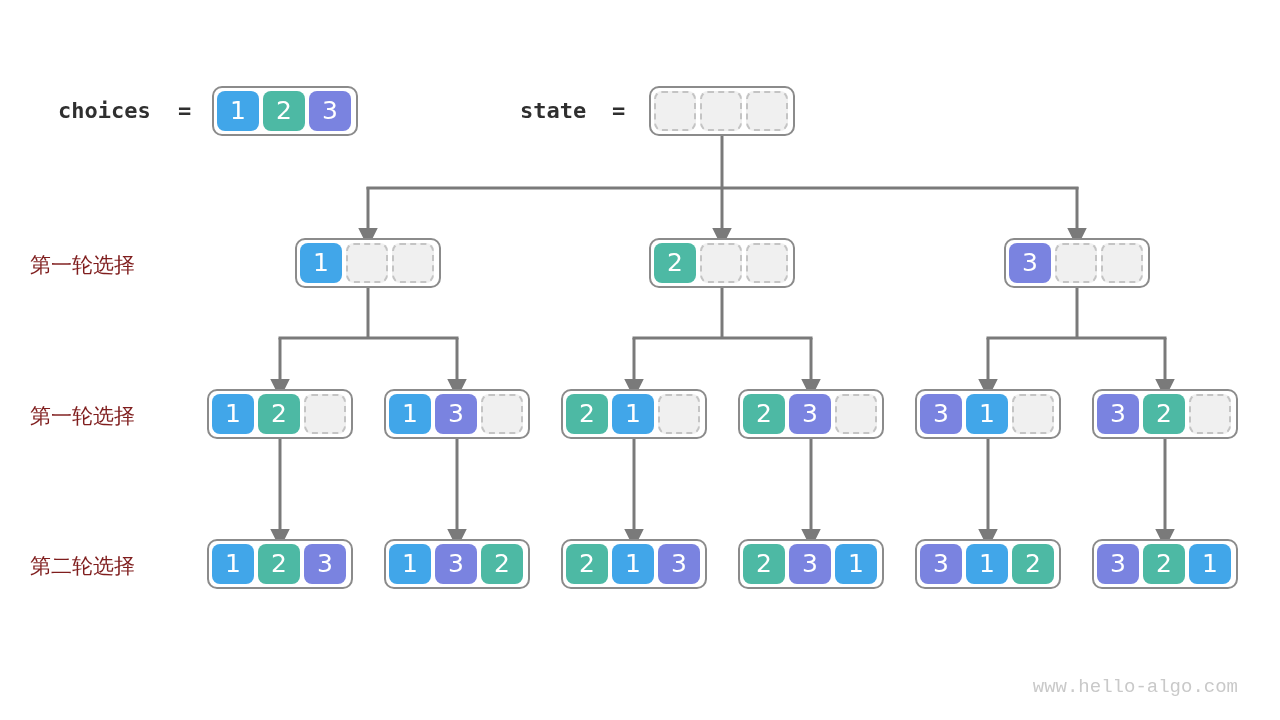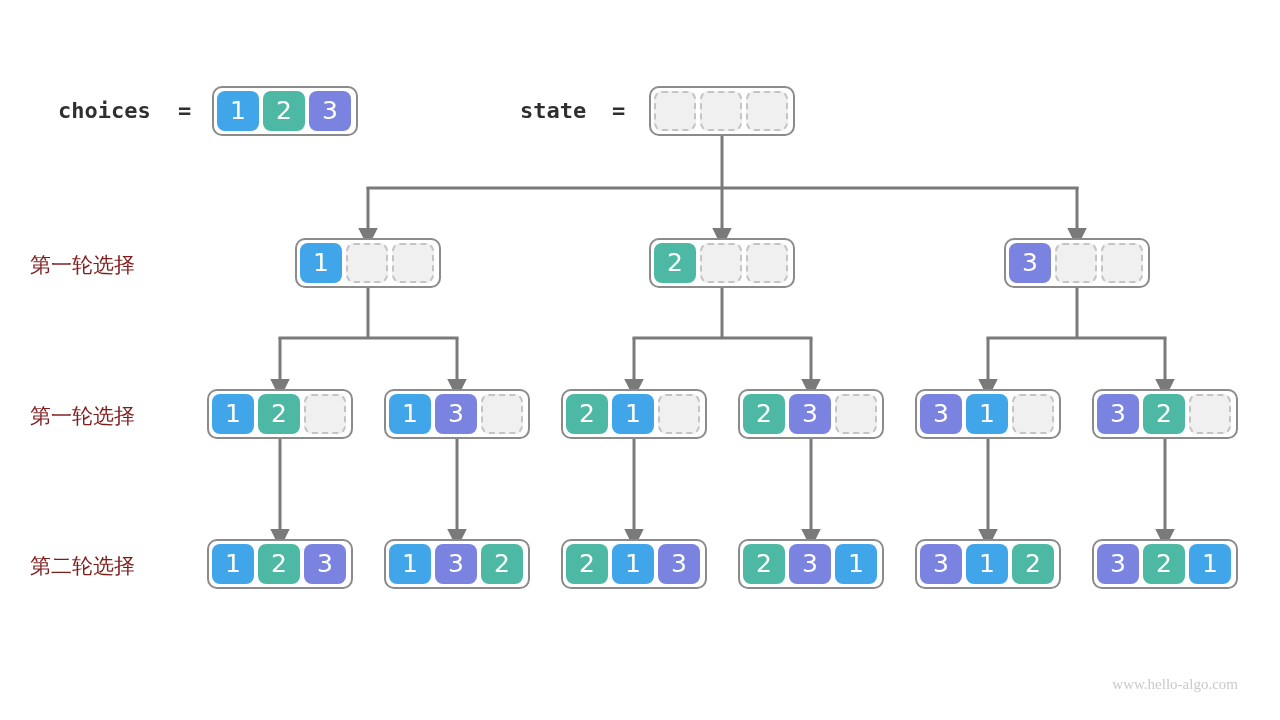--- a/index.html
+++ b/index.html
@@ -67,22 +67,22 @@
     text-align: center;
   }
   .cell.empty {
     background: #f0f0f0;
     border: 2px dashed #c4c4c4;
   }
   .watermark {
     position: absolute;
     right: 42px;
     top: 676px;
-    font-family: Liberation Serif, serif;
-    font-size: 15px;
+    font-family: Liberation Mono, monospace;
+    font-size: 19px;
     color: #c9c9c9;
     white-space: nowrap;
   }
 </style>
 </head>
 <body>
 
 <div class="canvas">
 
   <svg class="connectors" viewBox="0 0 1280 720" xmlns="http://www.w3.org/2000/svg">

